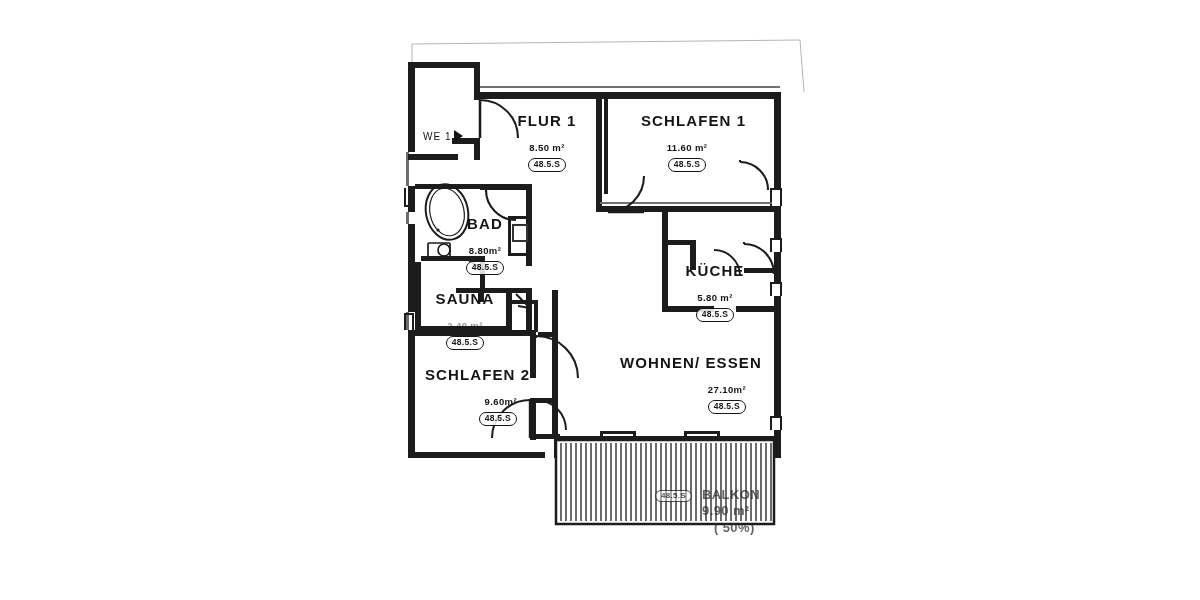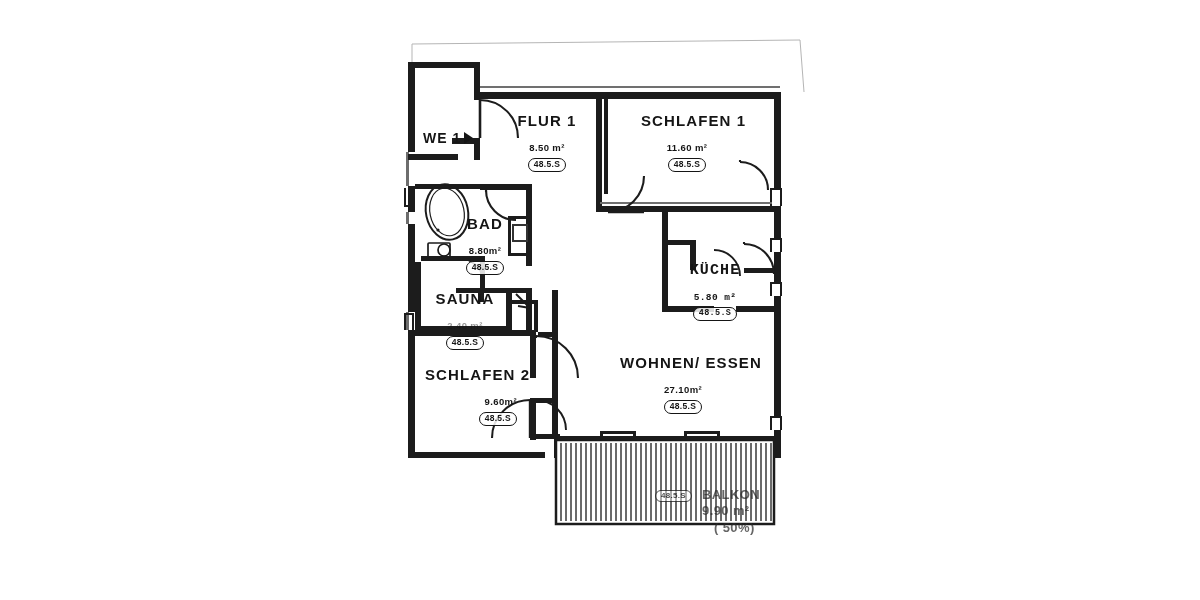--- a/index.html
+++ b/index.html
@@ -43,22 +43,22 @@
     letter-spacing:0.3px;
     font-weight:bold;
     border:1.3px solid #151515;
     border-radius:9px;
     padding:0px 5px 1px 5px;
     background:rgba(255,255,255,0.85);
     line-height:1.25;
   }
   .we-label{
     position:absolute;
-    font-size:14px;
-    font-weight:bold;
+    font-size:10px;
+    font-weight:normal;
     letter-spacing:1px;
     color:#151515;
     display:flex;
     align-items:center;
     gap:3px;
     white-space:nowrap;
   }
   .we-arrow{
     display:inline-block;
     width:0;height:0;
@@ -335,39 +335,39 @@
   <span class="rarea">11.60 m²</span>
   <span class="badge">48.5.S</span>
 </div>
 
 <div class="room-label" style="left:451px;top:216px;width:68px;">
   <span class="rname">BAD</span>
   <span class="rarea">8.80m²</span>
   <span class="badge">48.5.S</span>
 </div>
 
-<div class="room-label" style="left:679px;top:263px;width:72px;font-family:Liberation Mono, monospace;">
+<div class="room-label" style="left:679px;top:263px;width:72px;">
   <span class="rname">KÜCHE</span>
   <span class="rarea">5.80 m²</span>
   <span class="badge">48.5.S</span>
 </div>
 
 <div class="room-label" style="left:426px;top:291px;width:78px;">
   <span class="rname">SAUNA</span>
   <span class="rarea" style="opacity:.45;">2.40 m²</span>
   <span class="badge" style="margin-top:-4px;">48.5.S</span>
 </div>
 
 <div class="room-label" style="left:425px;top:367px;width:92px;text-align:right;">
   <span class="rname">SCHLAFEN 2</span>
   <span class="rarea">9.60m²</span>
   <span class="badge">48.5.S</span>
 </div>
 
-<div class="room-label" style="left:620px;top:355px;width:126px;">
+<div class="room-label" style="left:620px;top:355px;width:126px;text-align:right;">
   <span class="rname">WOHNEN/ ESSEN</span>
   <span class="rarea">27.10m²</span>
   <span class="badge">48.5.S</span>
 </div>
 
 <div class="balc-badge" style="left:655px;top:490px;">48.5.S</div>
 
 <div class="balcony-label" style="left:702px;top:487px;">
   <div>BALKON</div>
   <div>9.90 m²</div>

